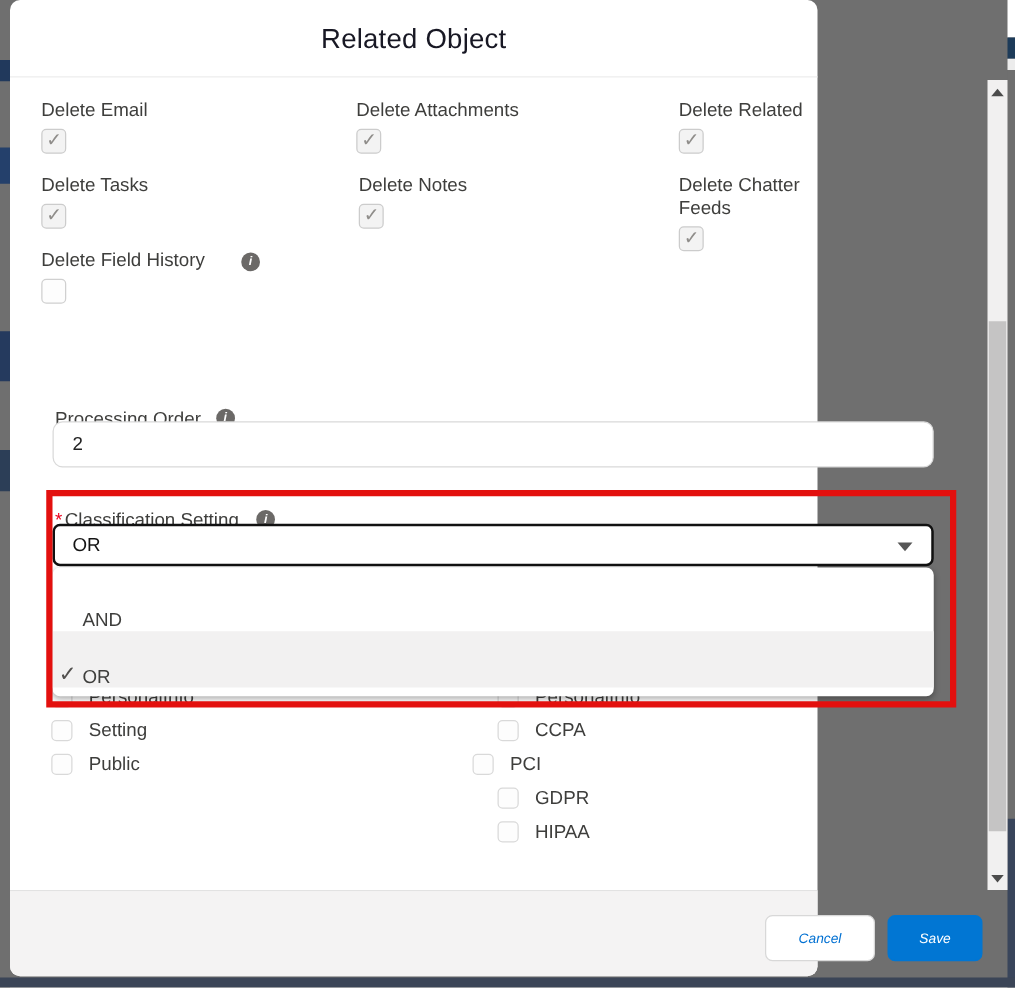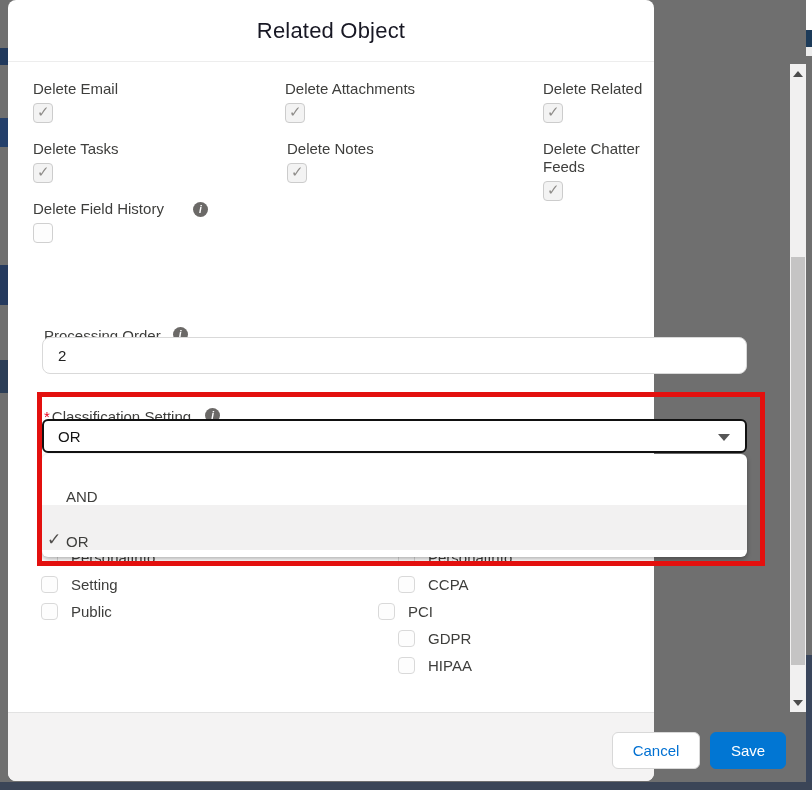--- a/index.html
+++ b/index.html
@@ -62,22 +62,22 @@
   .option .olabel { font-size:15px; color:#3e3e3c; }
   .option.selected { background:#f2f1f1; }
 
   
   .clevel { position:absolute; display:flex; align-items:center; gap:13px; z-index:5; }
   .clevel .flabel { line-height:17px; }
 
   
   .modal-footer { position:absolute; left:0; top:712px; width:100%; height:69px;
                   background:#f4f3f3; border-top:1px solid #e2e2e2; border-radius:0 0 8px 8px; }
-  .btn { position:absolute; top:19px; height:37px; border-radius:6px; font-size:15px;
-         font-family:"Liberation Sans", sans-serif; cursor:pointer; }
+  .btn { position:absolute; top:19px; height:37px; border-radius:6px; font-size:11px;
+         font-family:"Liberation Sans", sans-serif; cursor:pointer;font-style:italic; }
   .btn-cancel { left:604px; width:88px; background:#fff; border:1px solid #d8d8d8; color:#0070d2; }
   .btn-save { left:702px; width:76px; background:#0176d3; border:1px solid #0176d3; color:#fff; }
 
   
   .scrollbar { position:absolute; left:782px; top:64px; width:16px; height:648px;
                background:#f1f0f0; z-index:40; }
   .sb-btn { position:absolute; left:0; width:16px; height:15px; display:flex;
             align-items:center; justify-content:center; cursor:pointer; }
   .sb-up { top:2px; } .sb-down { bottom:2px; }
   .tri-up { width:0; height:0; border-left:5px solid transparent; border-right:5px solid transparent;

